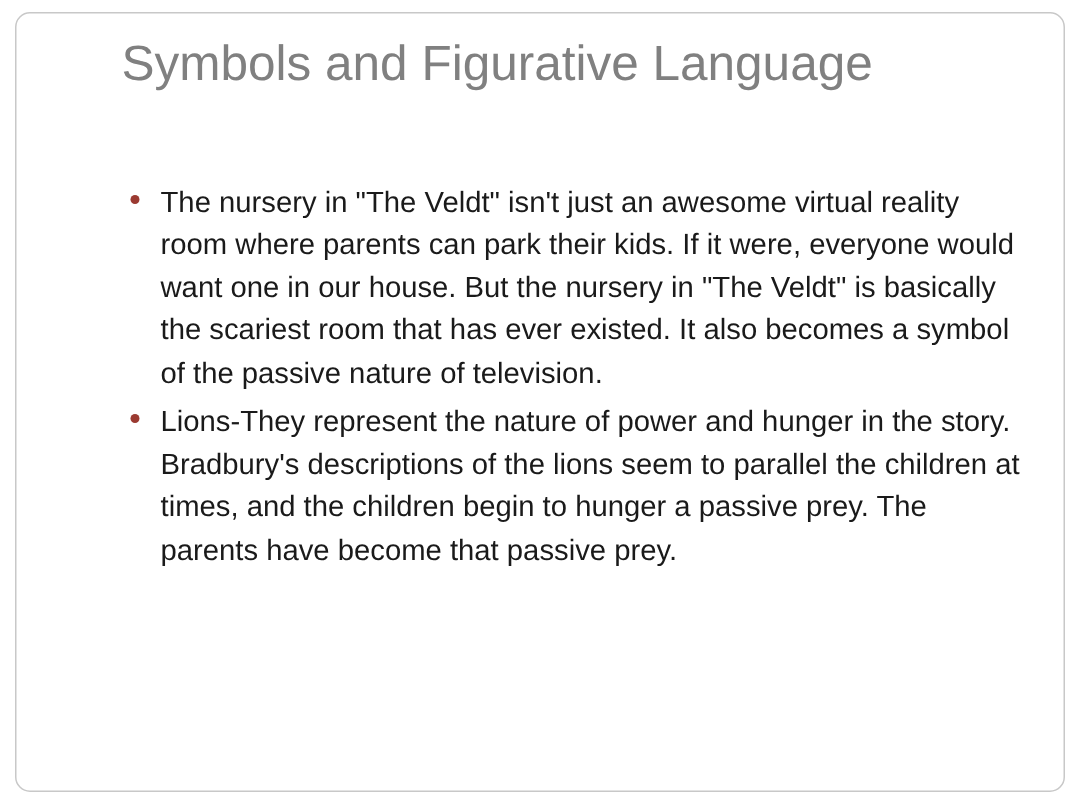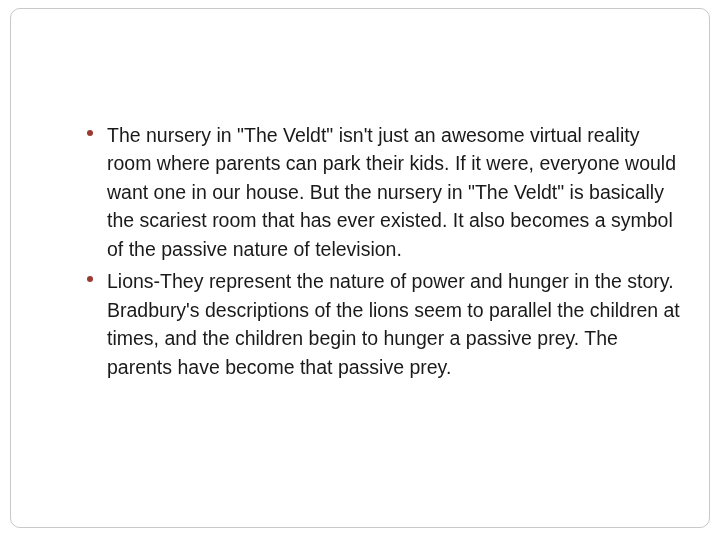--- a/index.html
+++ b/index.html
@@ -66,20 +66,21 @@
   }
   .bullet-text {
     display: block;
   }
 </style>
 </head>
 <body>
 
 <div class="slide">
 
+  <div class="slide-title">Symbols and Figurative Language</div>
 
   <div class="content">
     <ul class="bullets">
       <li>
         <span class="dot"></span>
         <span class="bullet-text">The nursery in "The Veldt" isn't just an awesome virtual reality room where parents can park their kids. If it were, everyone would want one in our house. But the nursery in "The Veldt" is basically the scariest room that has ever existed. It also becomes a symbol of the passive nature of television.</span>
       </li>
       <li>
         <span class="dot"></span>
         <span class="bullet-text">Lions-They represent the nature of power and hunger in the story. Bradbury's descriptions of the lions seem to parallel the children at times, and the children begin to hunger a passive prey. The parents have become that passive prey.</span>

